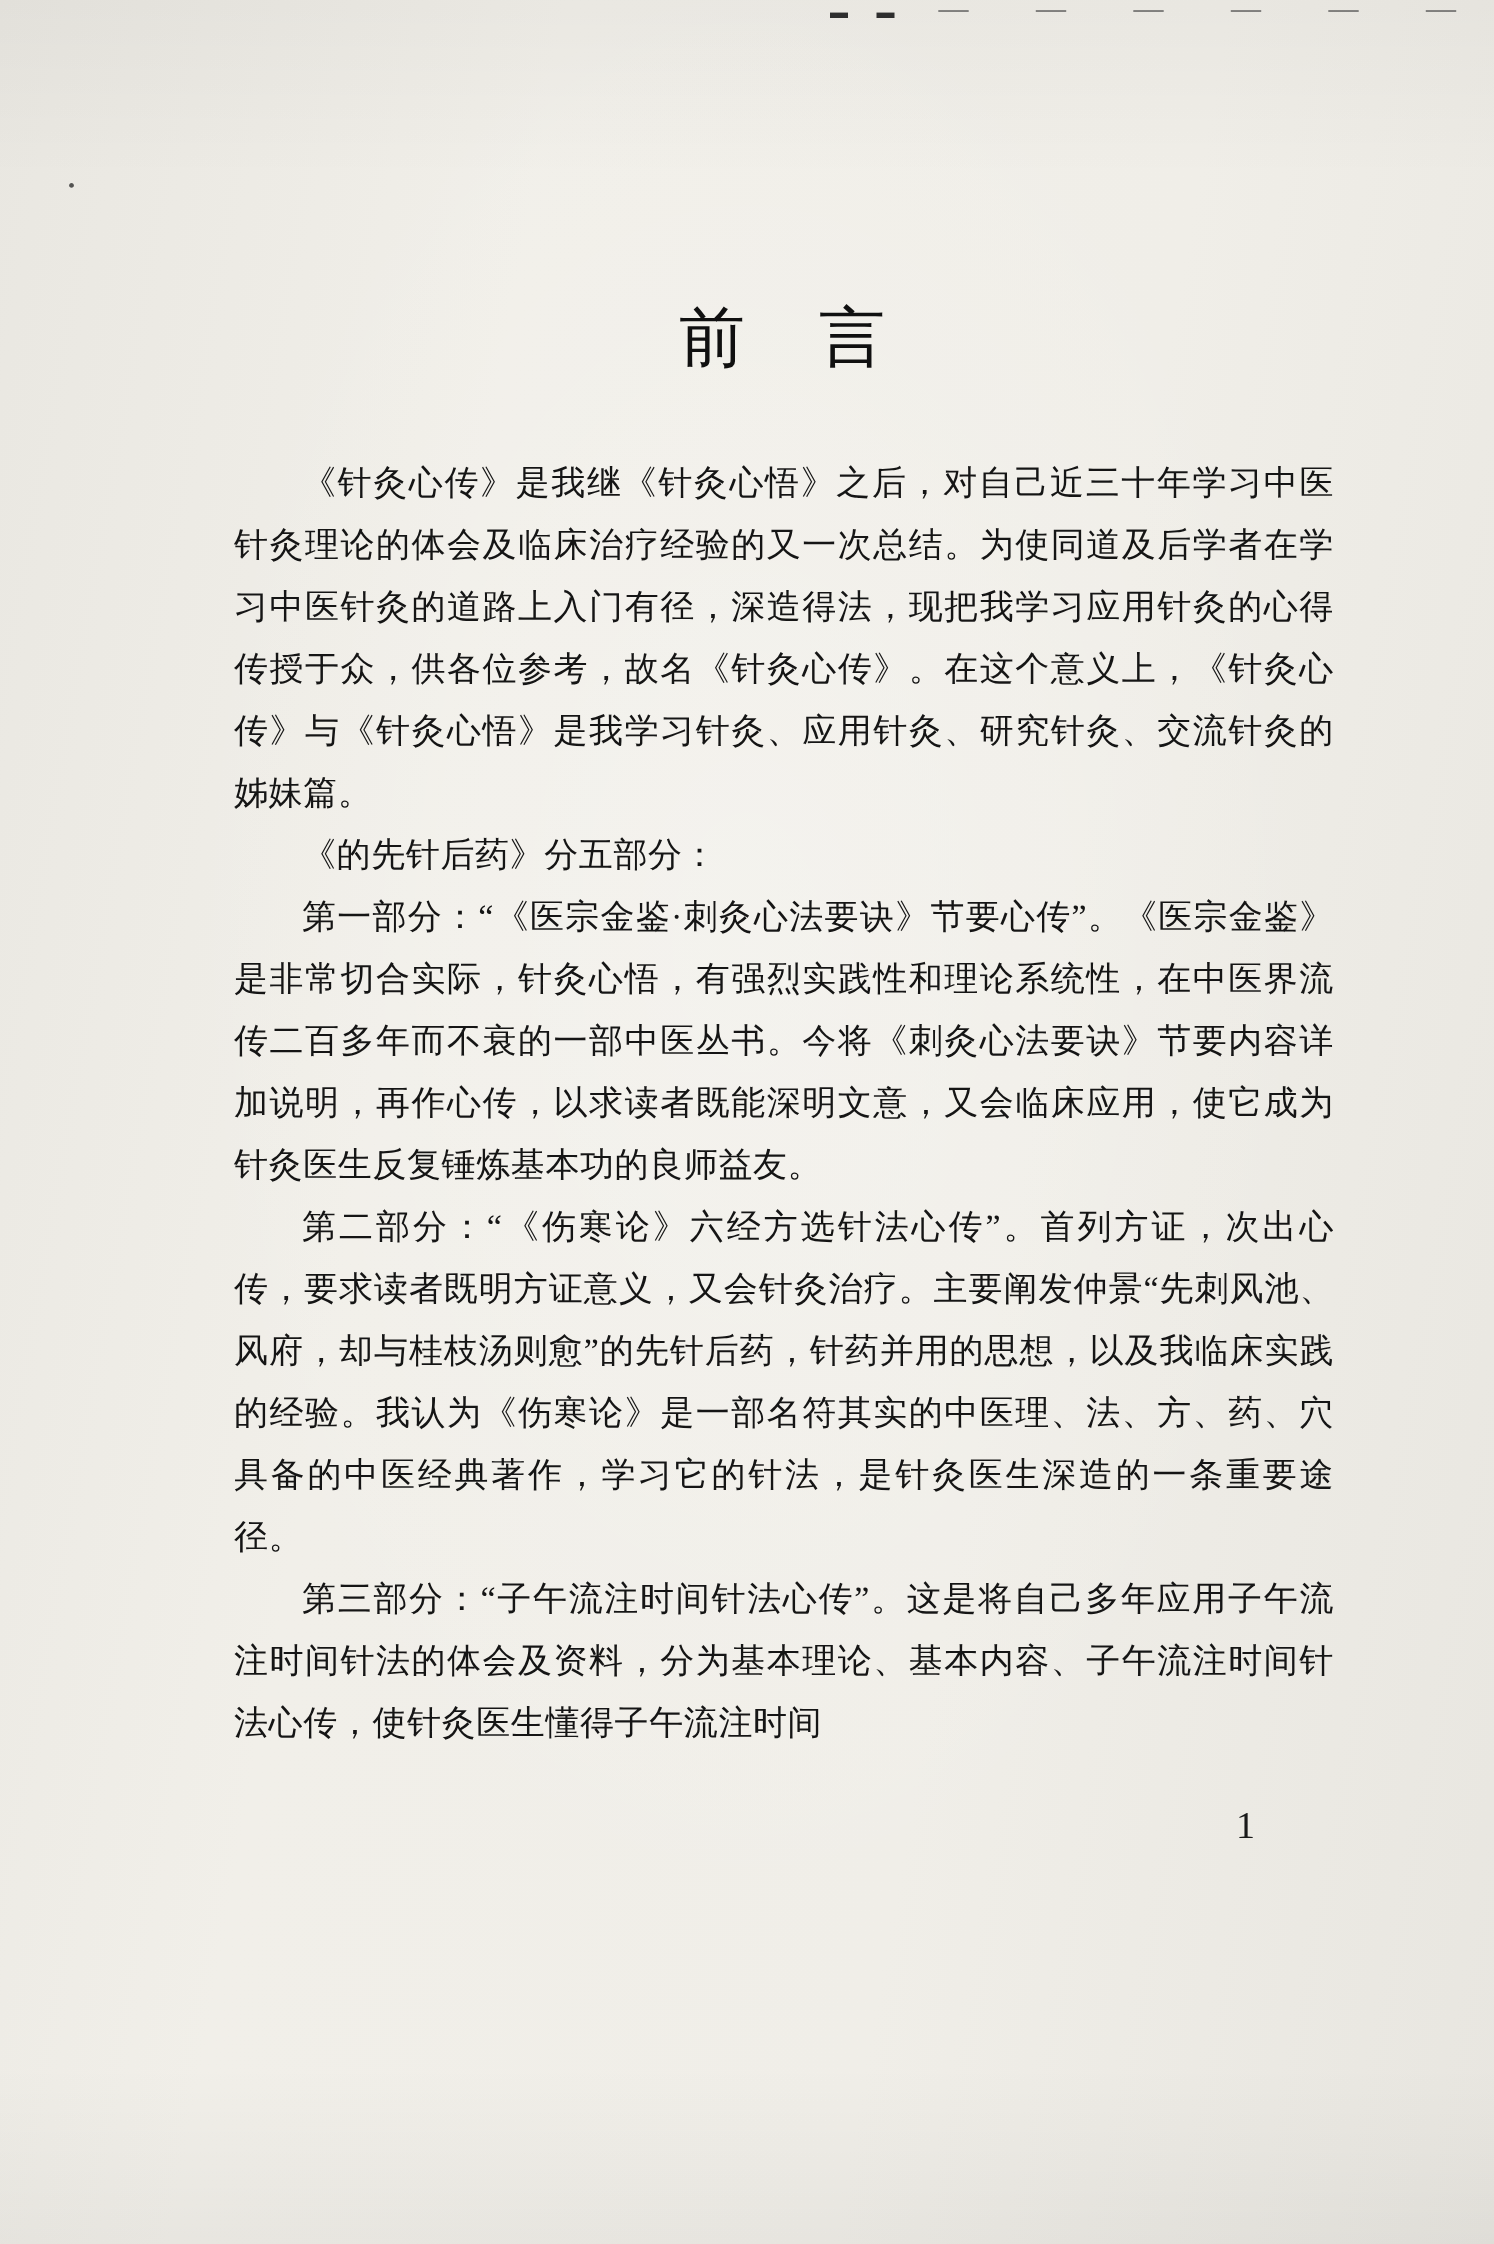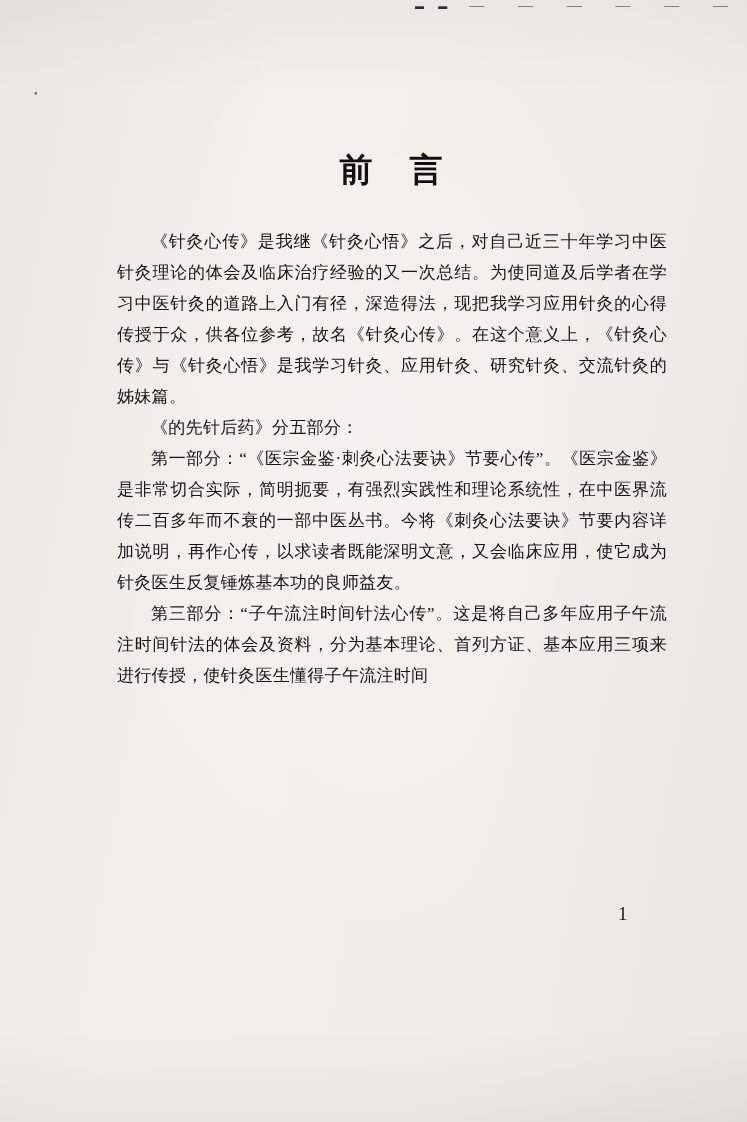--- a/index.html
+++ b/index.html
@@ -59,21 +59,21 @@
   .page-body {
     position: absolute;
     left: 117px;
     top: 150px;
     width: 550px;
   }
   .preface-title {
     margin: 0 0 36px 0;
     font-size: 33px;
     line-height: 40px;
-    font-weight: bold;
+    font-weight: normal;
     text-align: center;
     letter-spacing: 2px;
     color: #101010;
   }
   .preface-paragraph {
     margin: 0;
     font-size: 17px;
     line-height: 31px;
     text-align: justify;
     text-justify: inter-character;
@@ -101,21 +101,22 @@
 
   <span class="artifact-left">•</span>
 
   <div class="page-body">
     <h1 class="preface-title">前　言</h1>
 
     <p class="preface-paragraph">《针灸心传》是我继《针灸心悟》之后，对自己近三十年学习中医针灸理论的体会及临床治疗经验的又一次总结。为使同道及后学者在学习中医针灸的道路上入门有径，深造得法，现把我学习应用针灸的心得传授于众，供各位参考，故名《针灸心传》。在这个意义上，《针灸心传》与《针灸心悟》是我学习针灸、应用针灸、研究针灸、交流针灸的姊妹篇。</p>
 
     <p class="preface-paragraph">《的先针后药》分五部分：</p>
 
-    <p class="preface-paragraph">第一部分：“《医宗金鉴·刺灸心法要诀》节要心传”。《医宗金鉴》是非常切合实际，简明扼要，有强烈实践性和理论系统性，在中医界流传二百多年而不衰的一部中医丛书。今将《刺灸心法要诀》节要内容详加说明，再作心传，以求读者既能深明文意，又会临床应用，使它成为针灸医生反复锤炼基本功的良师益友。</p>
+    <p class="preface-paragraph">第一部分：“《医宗金鉴·刺灸心法要诀》节要心传”。《医宗金鉴》是非常切合实际，针灸心悟，有强烈实践性和理论系统性，在中医界流传二百多年而不衰的一部中医丛书。今将《刺灸心法要诀》节要内容详加说明，再作心传，以求读者既能深明文意，又会临床应用，使它成为针灸医生反复锤炼基本功的良师益友。</p>
 
+    <p class="preface-paragraph">第二部分：“《伤寒论》六经方选针法心传”。首列方证，次出心传，要求读者既明方证意义，又会针灸治疗。主要阐发仲景“先刺风池、风府，却与桂枝汤则愈”的先针后药，针药并用的思想，以及我临床实践的经验。我认为《伤寒论》是一部名符其实的中医理、法、方、药、穴具备的中医经典著作，学习它的针法，是针灸医生深造的一条重要途径。</p>
 
-    <p class="preface-paragraph">第三部分：“子午流注时间针法心传”。这是将自己多年应用子午流注时间针法的体会及资料，分为基本理论、首列方证、基本应用三项来进行传授，使针灸医生懂得子午流注时间</p>
+    <p class="preface-paragraph">第三部分：“子午流注时间针法心传”。这是将自己多年应用子午流注时间针法的体会及资料，分为基本理论、基本内容、子午流注时间针法心传，使针灸医生懂得子午流注时间</p>
   </div>
 
   <div class="page-number">1</div>
 
 </div>
 
 </body></html>

